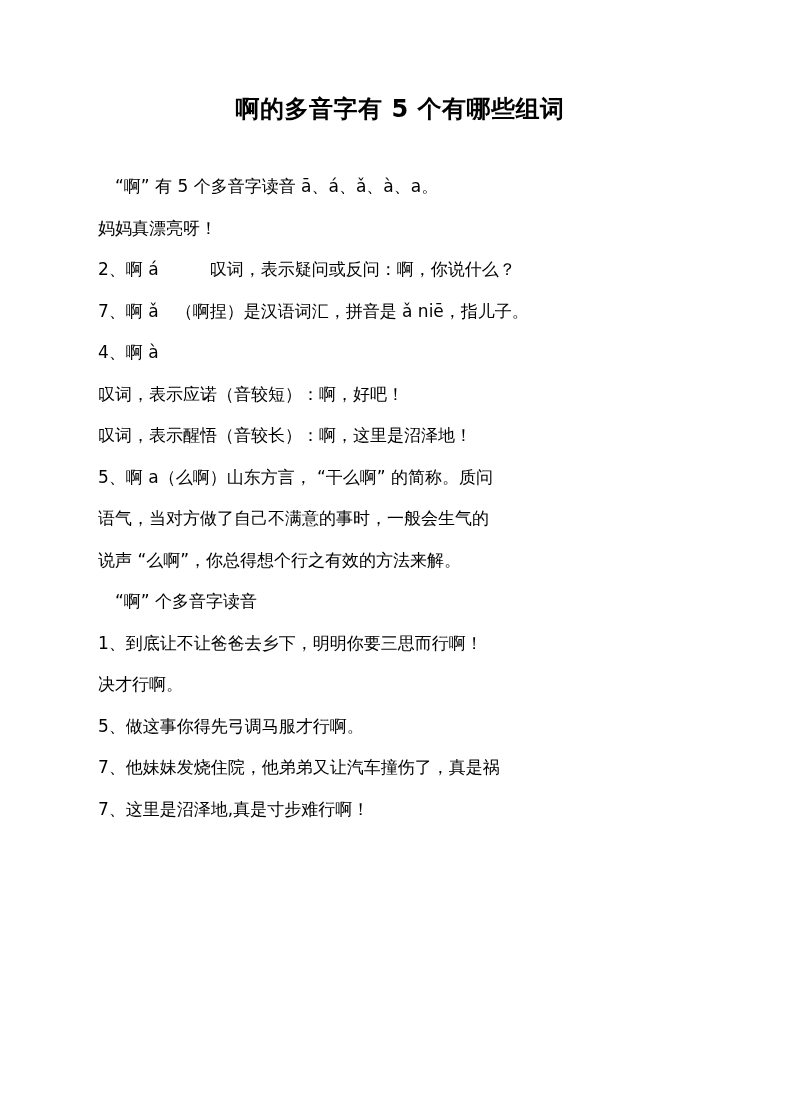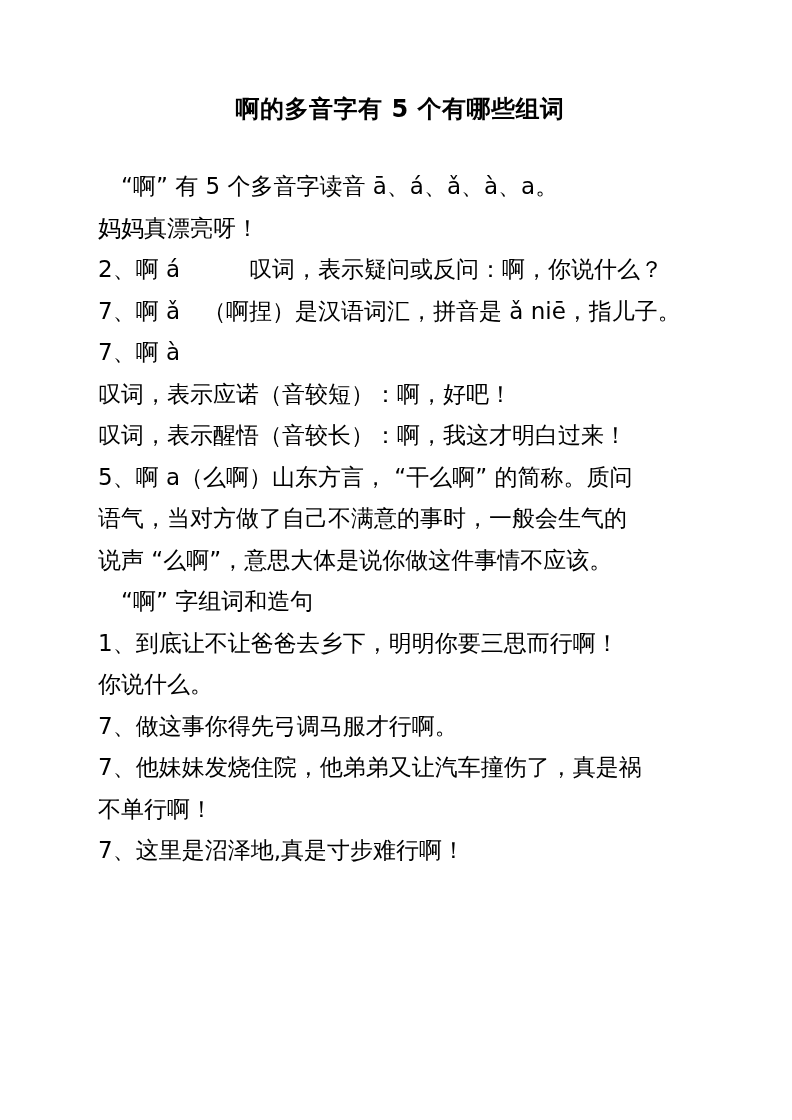--- a/index.html
+++ b/index.html
@@ -23,48 +23,47 @@
   .doc-title {
     font-size: 24px;
     font-weight: bold;
     text-align: center;
     line-height: 1;
     margin: 0 0 14px 0;
     white-space: pre-wrap;
     letter-spacing: 0.5px;
   }
   .doc-body {
-    font-size: 23px;
+    font-size: 17px;
     margin-top: 45px;
   }
   .doc-line {
     line-height: 41.5px;
     height: 41.5px;
     white-space: pre-wrap;
     overflow: visible;
   }
 </style>
 </head>
 <body>
 
 <div class="page">
   <h1 class="doc-title">啊的多音字有 5 个有哪些组词</h1>
 
   <div class="doc-body">
     <div class="doc-line">　“啊” 有 5 个多音字读音 ā、á、ǎ、à、a。</div>
     <div class="doc-line">妈妈真漂亮呀！</div>
     <div class="doc-line">2、啊 á　　　叹词，表示疑问或反问：啊，你说什么？</div>
     <div class="doc-line">7、啊 ǎ　（啊捏）是汉语词汇，拼音是 ǎ niē，指儿子。</div>
-    <div class="doc-line">7、啊 à</div>
+    <div class="doc-line">4、啊 à</div>
     <div class="doc-line">叹词，表示应诺（音较短）：啊，好吧！</div>
-    <div class="doc-line">叹词，表示醒悟（音较长）：啊，我这才明白过来！</div>
+    <div class="doc-line">叹词，表示醒悟（音较长）：啊，这里是沼泽地！</div>
     <div class="doc-line">5、啊 a（么啊）山东方言， “干么啊” 的简称。质问</div>
     <div class="doc-line">语气，当对方做了自己不满意的事时，一般会生气的</div>
-    <div class="doc-line">说声 “么啊”，意思大体是说你做这件事情不应该。</div>
-    <div class="doc-line">　“啊” 字组词和造句</div>
+    <div class="doc-line">说声 “么啊”，你总得想个行之有效的方法来解。</div>
+    <div class="doc-line">　“啊” 个多音字读音</div>
     <div class="doc-line">1、到底让不让爸爸去乡下，明明你要三思而行啊！</div>
-    <div class="doc-line">你说什么。</div>
-    <div class="doc-line">7、做这事你得先弓调马服才行啊。</div>
+    <div class="doc-line">决才行啊。</div>
+    <div class="doc-line">5、做这事你得先弓调马服才行啊。</div>
     <div class="doc-line">7、他妹妹发烧住院，他弟弟又让汽车撞伤了，真是祸</div>
-    <div class="doc-line">不单行啊！</div>
     <div class="doc-line">7、这里是沼泽地,真是寸步难行啊！</div>
   </div>
 </div>
 
 </body></html>

